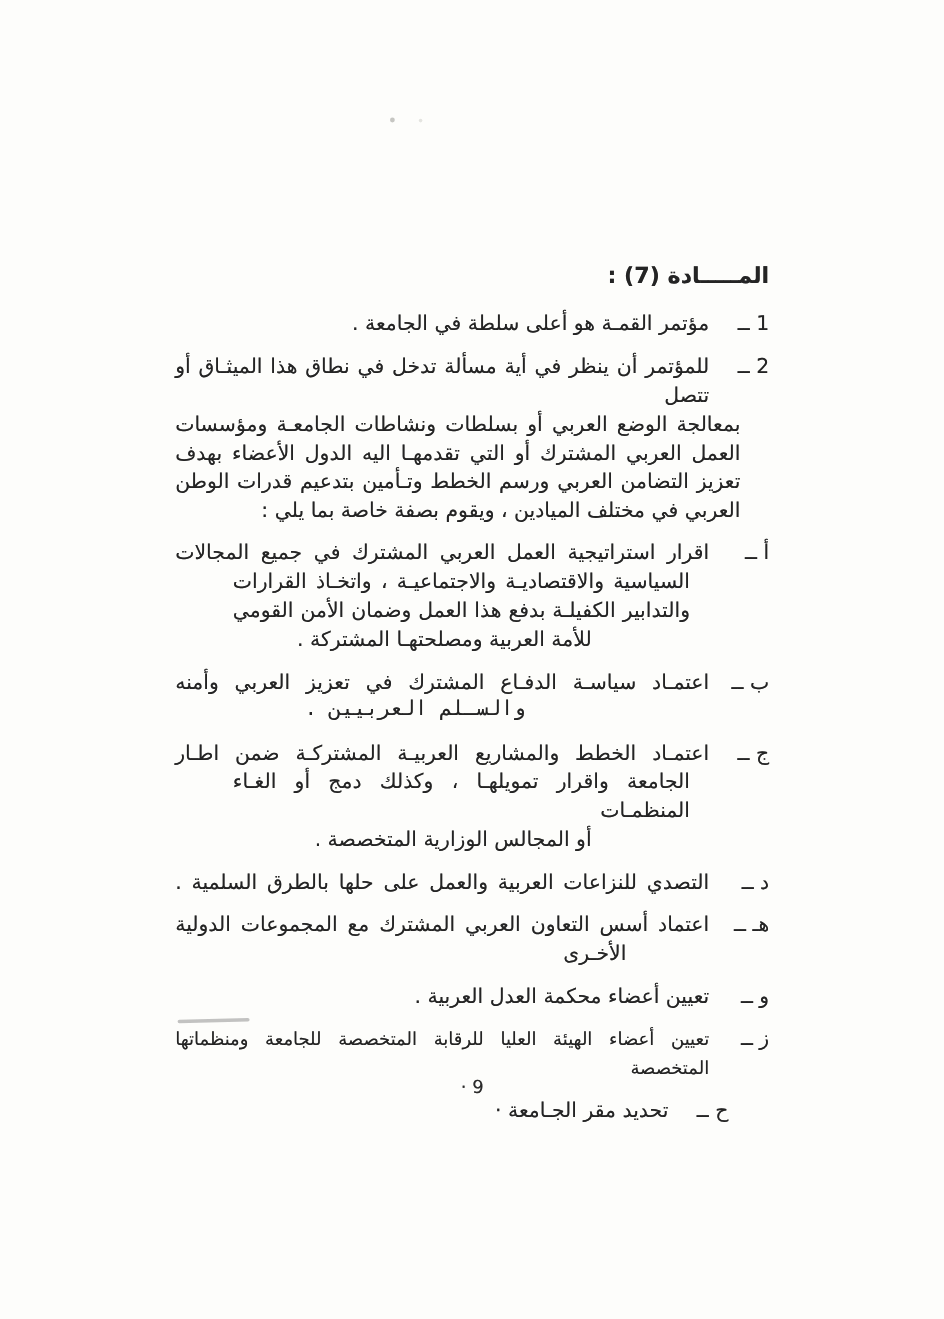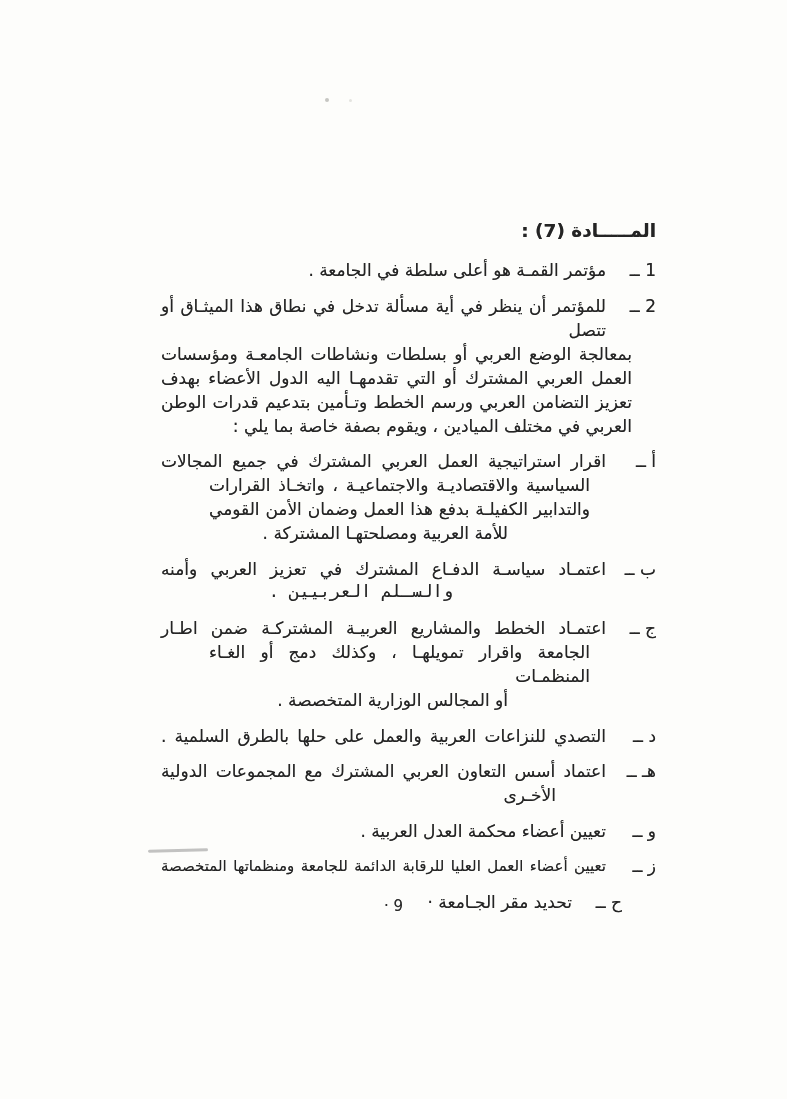--- a/index.html
+++ b/index.html
@@ -6,38 +6,38 @@
   body {
     width:787px; height:1099px; position:relative; overflow:hidden;
     background:#ffffff;
     font-family:"DejaVu Sans", sans-serif;
   }
   .sheet {
     position:absolute; inset:0;
     background:#fdfdfb;
   }
   .doc {
-    position:absolute; top:219px; right:131px; width:495px;
+    position:absolute; top:219px; right:146px; width:495px;
     direction:rtl; text-align:right;
     color:#242424;
     font-size:17px; line-height:24px;
     text-shadow:0 0 0.5px rgba(45,45,45,0.55);
   }
   .title {
     font-weight:700; font-size:18.5px; margin-bottom:15px;
   }
   .clause { display:flex; margin-bottom:11.5px; }
   .marker { flex:0 0 50px; white-space:nowrap; }
   .cbody  { flex:1 1 auto; min-width:0; }
   .full   { text-align:justify; text-align-last:justify; }
   .out    { margin-right:-26px; }
   .ind-s  { margin-right:16px;margin-left:48px; }
   .ind-a  { margin-right:98px; }
   .ind-b  { margin-right:153px;font-family:Liberation Mono, monospace; }
-  .ind-c  { margin-right:50px; }
+  .ind-c  { margin-right:69px; }
   .small  { font-size:15px; }
   .shift  { padding-right:34px; }
   .pageno {
     position:absolute; top:897px; left:0; width:100%;
     text-align:center; direction:ltr;
     font-size:15px; color:#2b2b2b;
     text-shadow:0 0 0.5px rgba(45,45,45,0.5);
   }
   .speck { position:absolute; border-radius:50%; }
   .speck-1 { left:325px; top:98px;  width:4px; height:4px; background:#c6c6c2; }
@@ -122,21 +122,21 @@
     <div class="clause">
       <span class="marker">و ــ</span>
       <div class="cbody">
         <div class="line">تعيين أعضاء محكمة العدل العربية .</div>
       </div>
     </div>
 
     <div class="clause">
       <span class="marker">ز ــ</span>
       <div class="cbody">
-        <div class="line full small">تعيين أعضاء العمل العليا للرقابة الدائمة للجامعة ومنظماتها المتخصصة</div>
+        <div class="line full small">تعيين أعضاء الهيئة العليا للرقابة المتخصصة للجامعة ومنظماتها المتخصصة</div>
       </div>
     </div>
 
     <div class="clause shift">
       <span class="marker">ح ــ</span>
       <div class="cbody">
         <div class="line">تحديد مقر الجـامعة ·</div>
       </div>
     </div>
 

